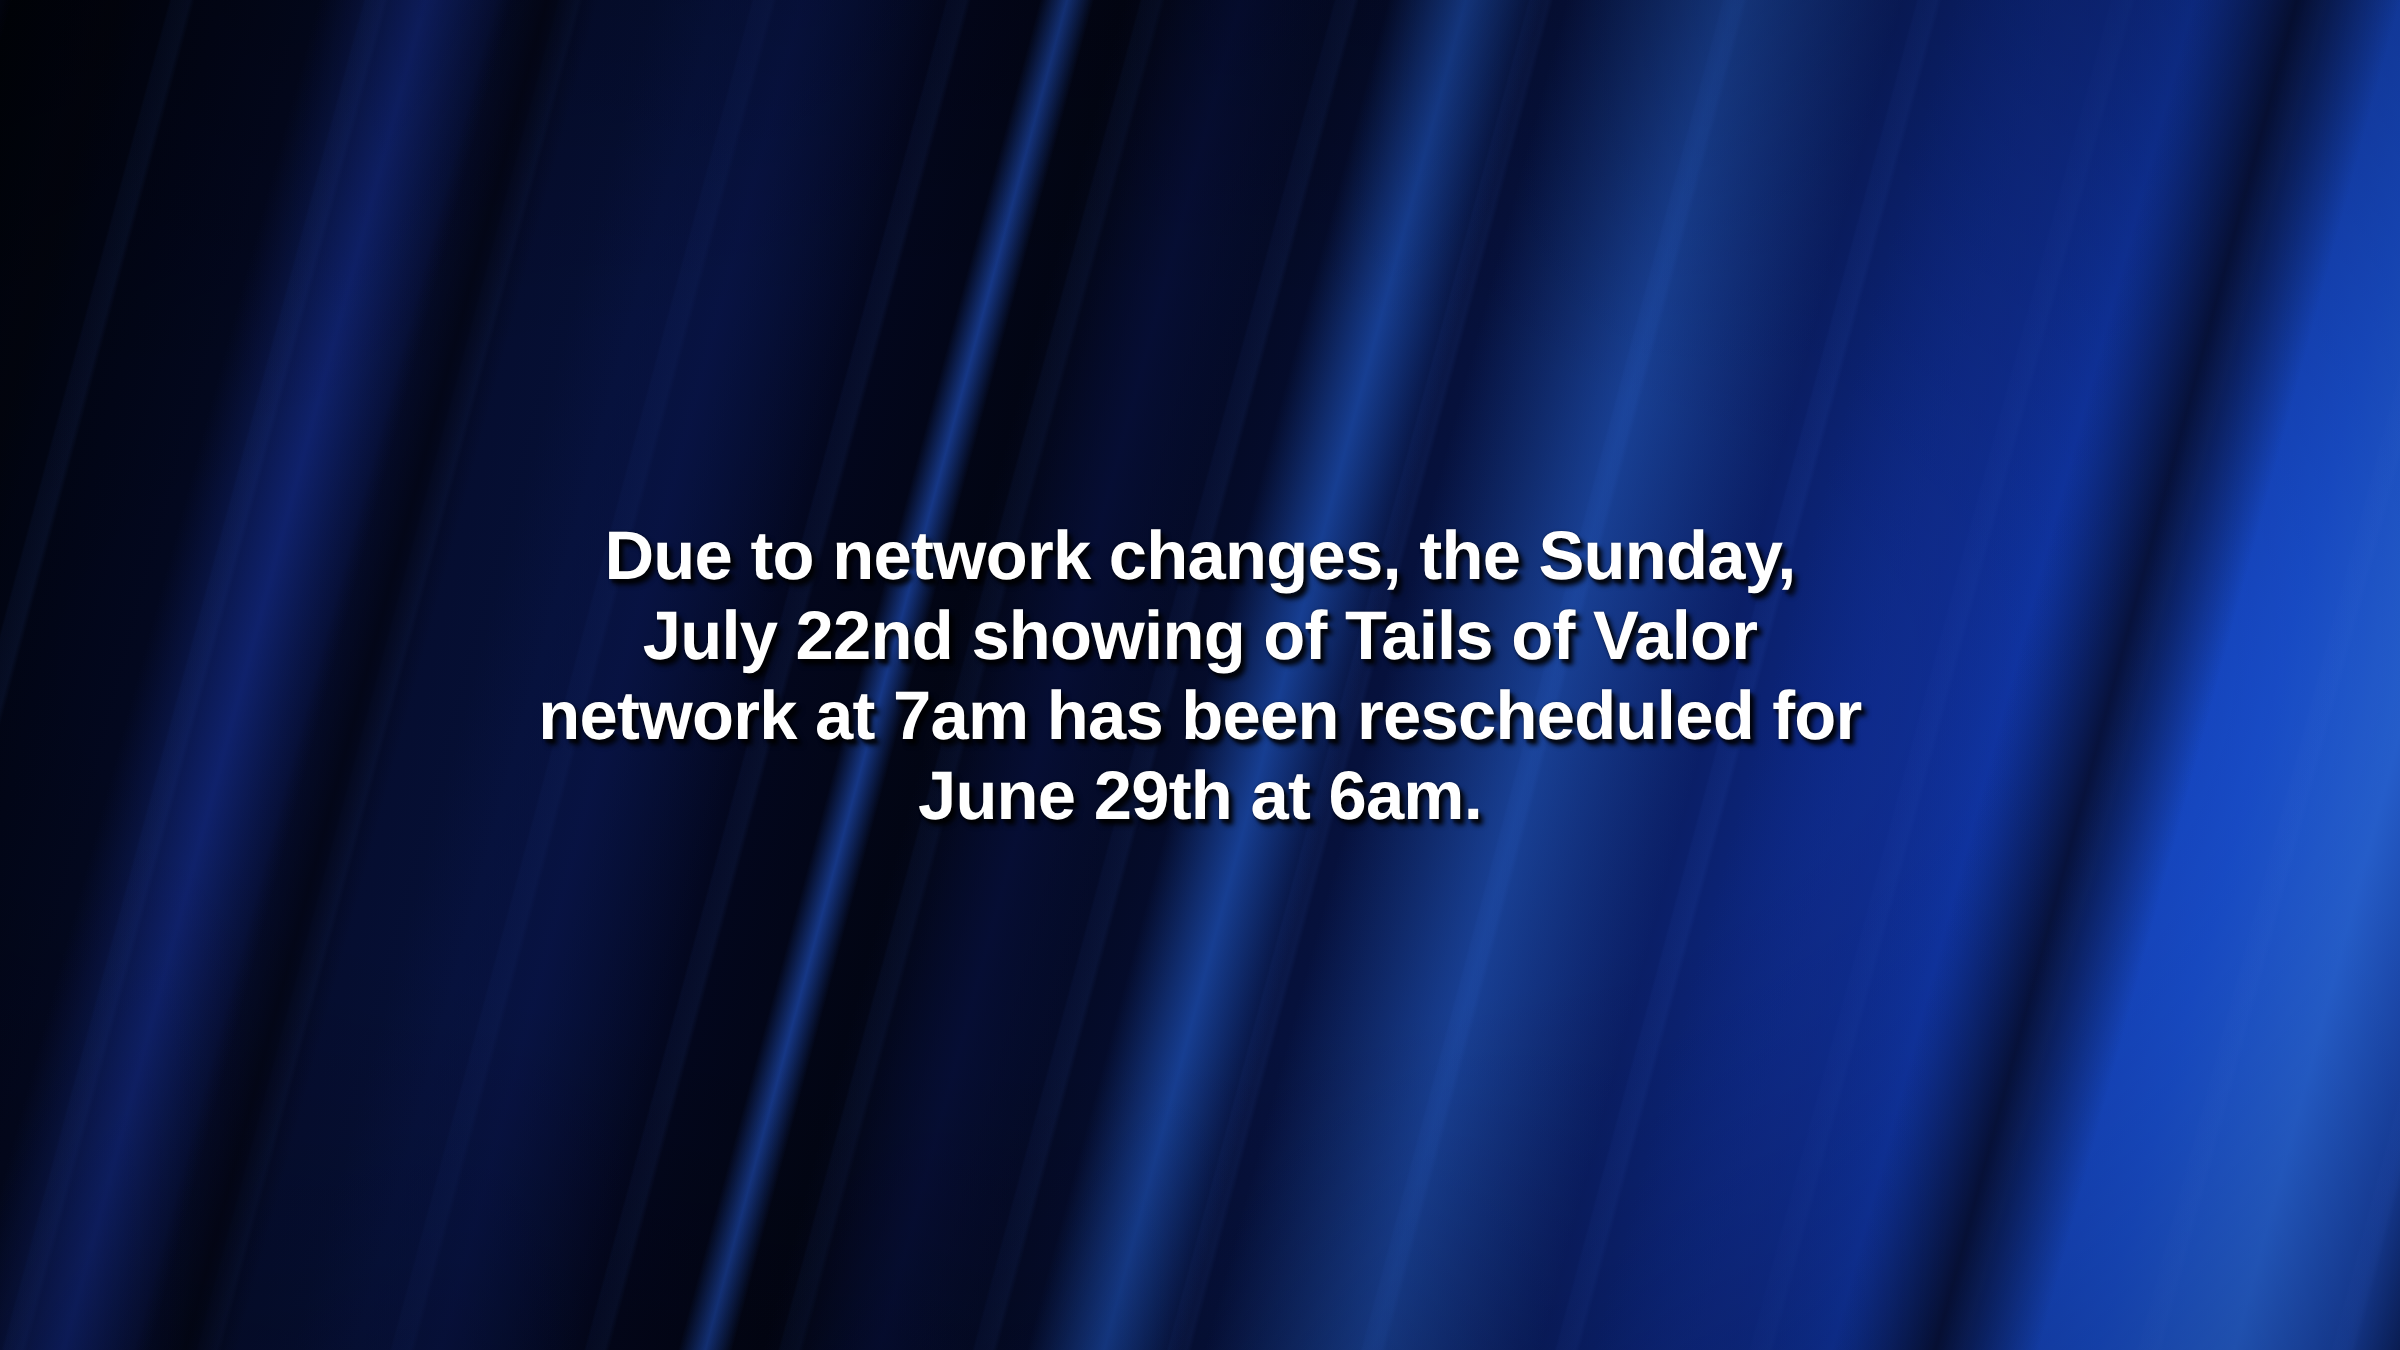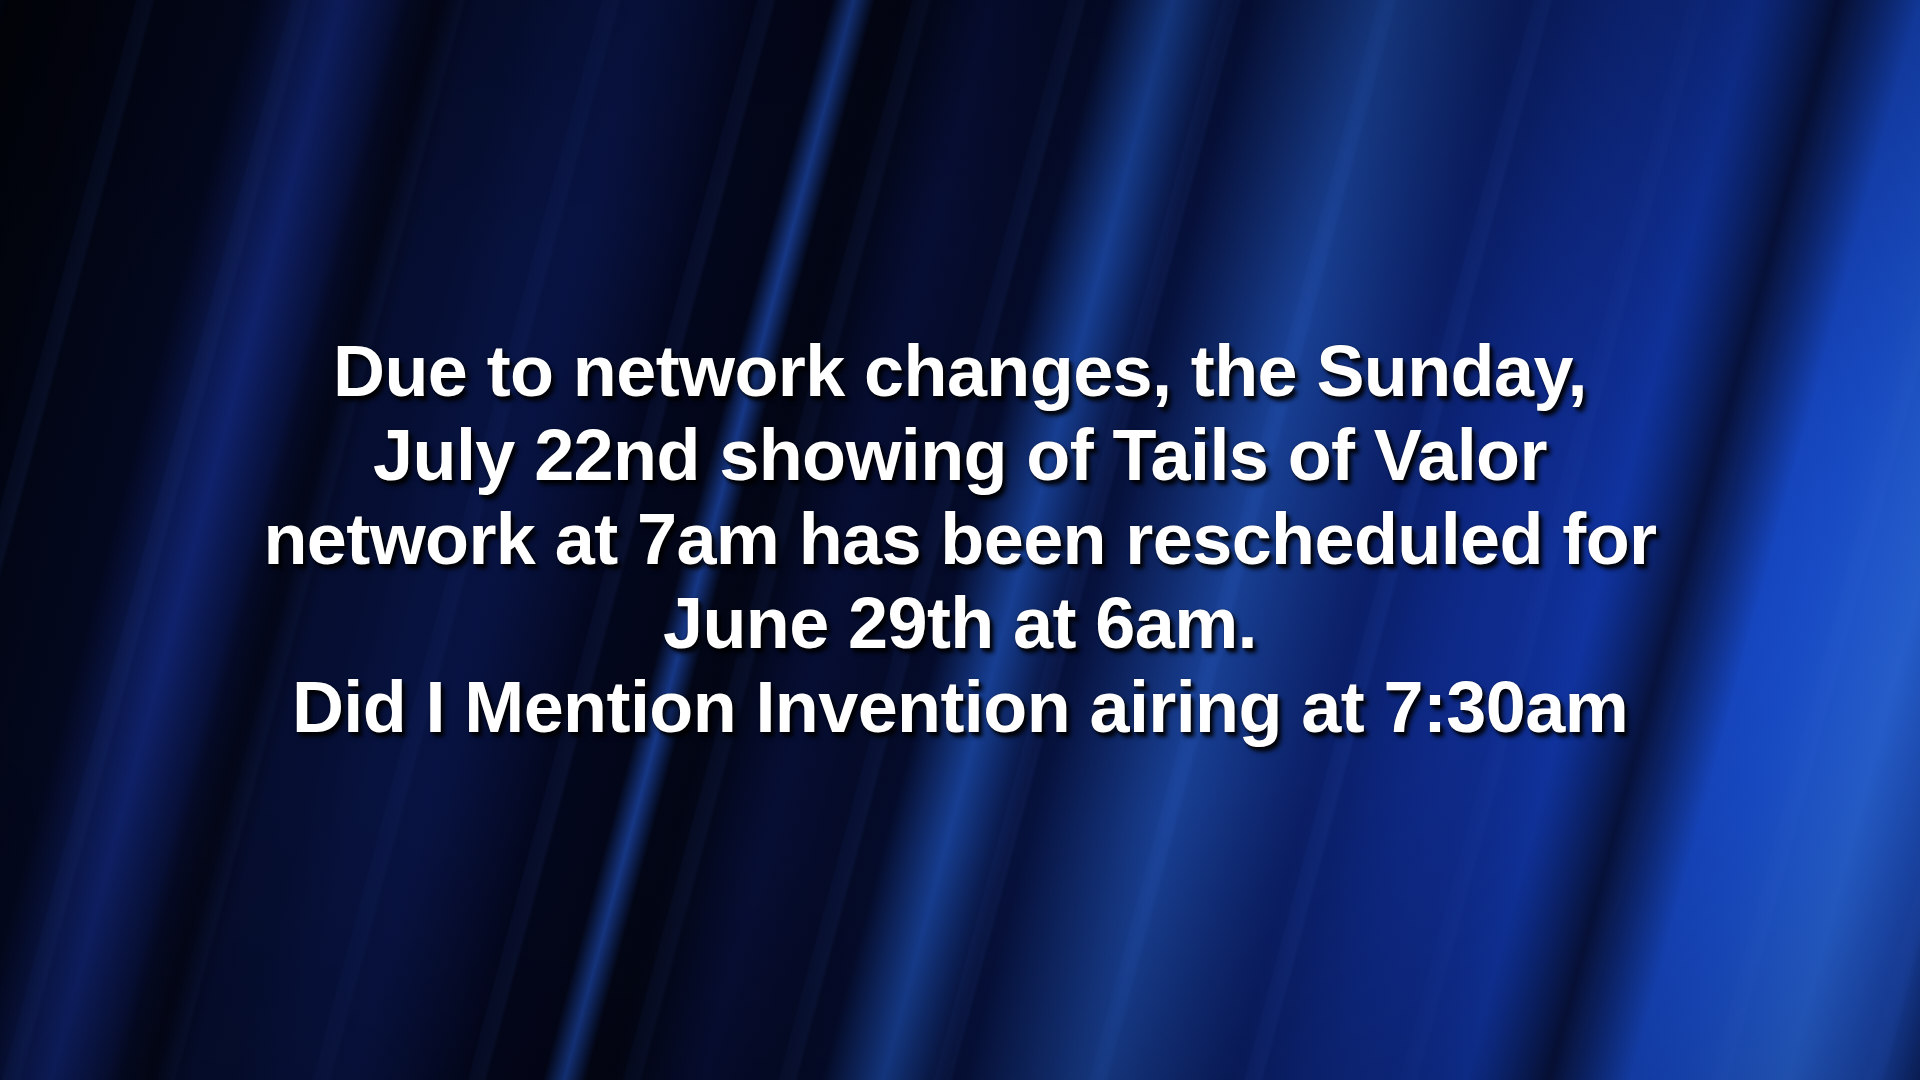--- a/index.html
+++ b/index.html
@@ -100,21 +100,21 @@
     align-items: center;
     justify-content: center;
     padding: 0 90px;
     box-sizing: border-box;
   }
 
   .msg-line {
     color: #ffffff;
     font-family: "Liberation Sans", sans-serif;
     font-weight: bold;
-    font-size: 72px;
+    font-size: 55px;
     line-height: 1.165;
     letter-spacing: -0.6px;
     text-align: center;
     white-space: pre;
     text-shadow:
       4px 5px 4px rgba(0,0,0,0.78),
       2px 3px 2px rgba(0,0,0,0.55),
       0 0 2px rgba(0,0,0,0.4);
   }
 </style>
@@ -138,16 +138,15 @@
   <div class="streak s10"></div>
   <div class="streak s11"></div>
 
   <div class="vignette"></div>
 
   <div id="message">
     <div class="msg-line">Due to network changes, the Sunday,</div>
     <div class="msg-line">July 22nd showing of Tails of Valor</div>
     <div class="msg-line">network at 7am has been rescheduled for</div>
     <div class="msg-line">June 29th at 6am.</div>
-    <div class="msg-line">Did I Mention Invention airing at 7:30am</div>
   </div>
 
 </div>
 
 </body></html>

